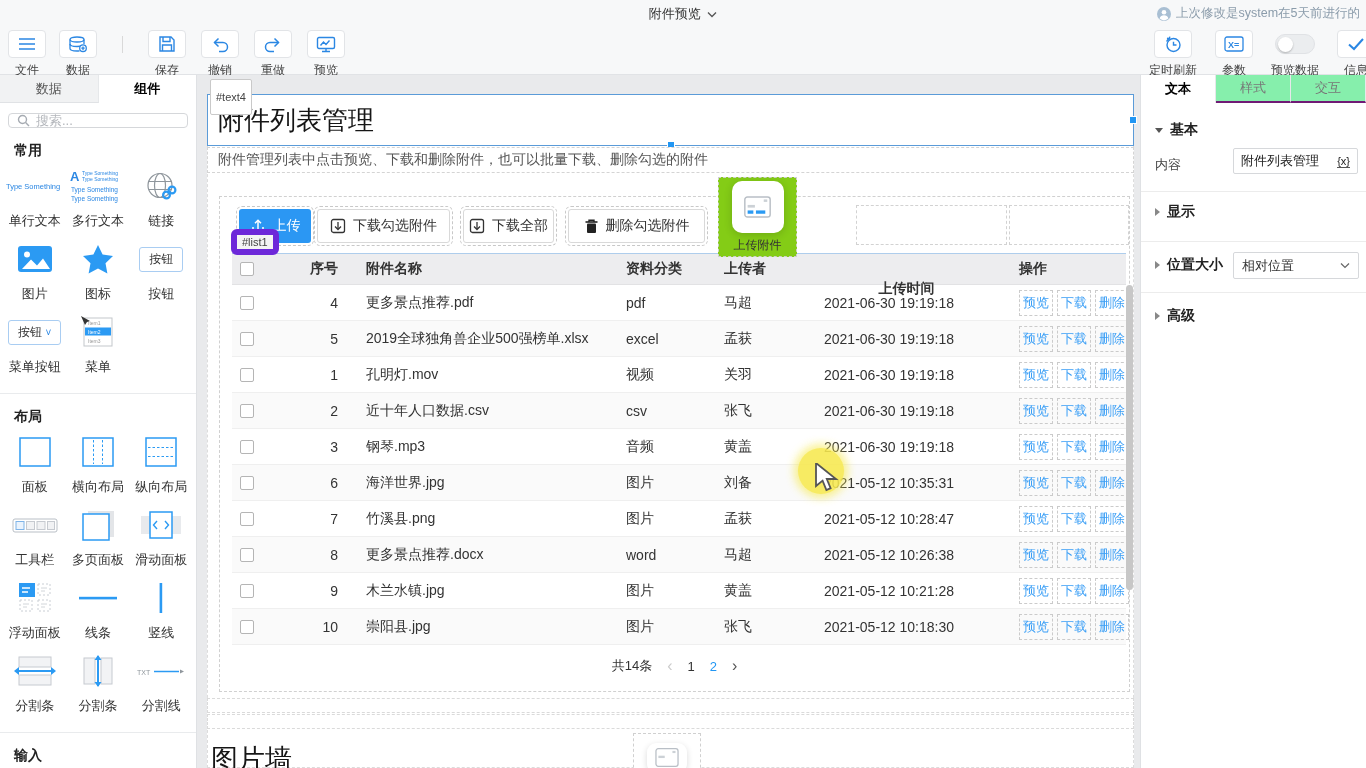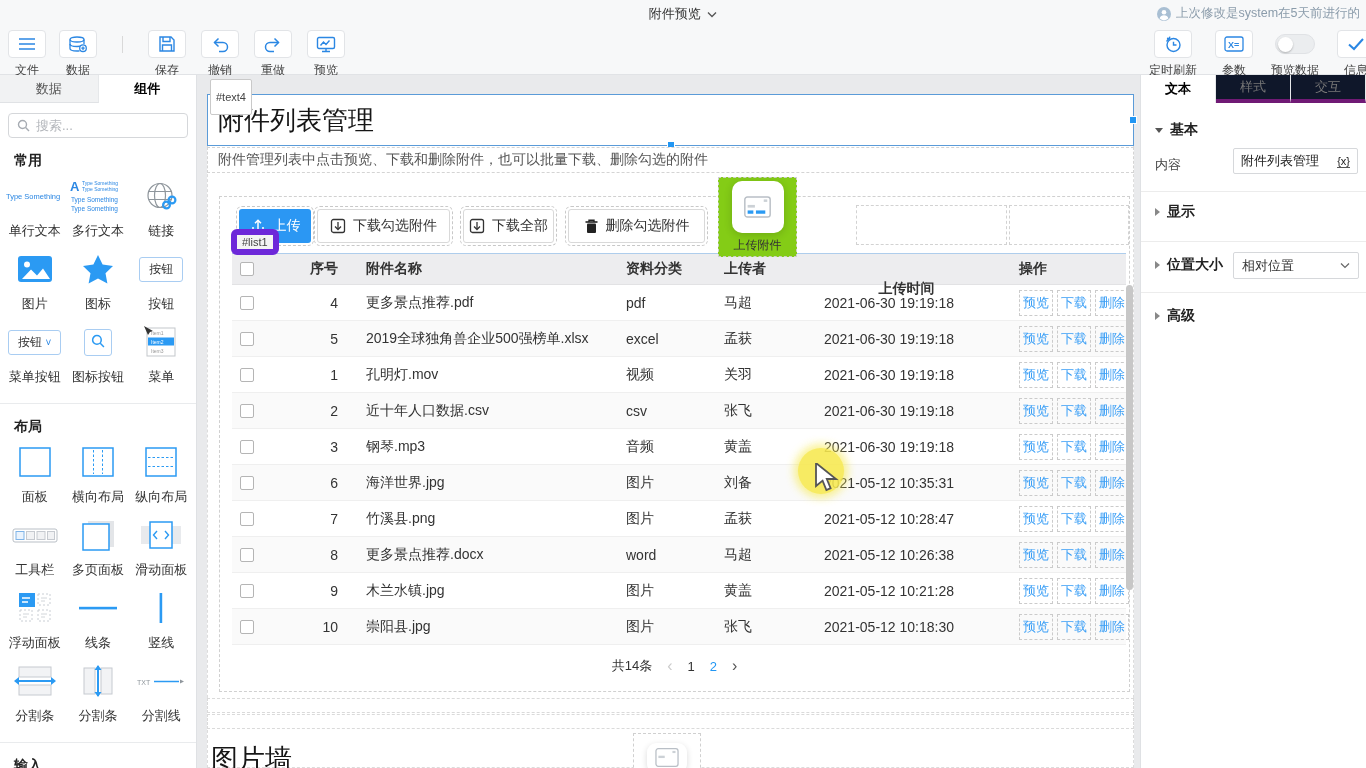--- a/index.html
+++ b/index.html
@@ -21,21 +21,21 @@
   .tool-label { font-size:12px; color:#444; margin-top:4px; white-space:nowrap; }
   .vsep { position:absolute; left:122px; top:36px; width:1px; height:17px; background:#d9d9d9; }
   .toggle { width:40px; height:20px; margin:4px 0; border-radius:10px; background:#ebedef; border:1px solid #e0e2e5; position:relative; }
   .knob { position:absolute; left:2px; top:1.5px; width:15px; height:15px; border-radius:50%; background:#fff; box-shadow:0 1px 2px rgba(0,0,0,.25); }
 
   
   .sidebar { position:absolute; left:0; top:75px; width:197px; bottom:0; background:#fff; border-right:1px solid #dfe1e4; overflow:hidden; }
   .side-tabs { display:flex; height:28px; }
   .side-tab { flex:1; display:flex; align-items:center; justify-content:center; font-size:13px; color:#555; background:#f1f2f3; border-bottom:1px solid #e0e2e5; border-right:1px solid #e6e8ea; }
   .side-tab.active { background:#fff; color:#000; font-weight:bold; border-bottom:none; border-right:none; }
-  .search-box { margin:10px 8px 0; height:25px; border:1px solid #d5d7da; border-radius:4px; background:#fff; display:flex; align-items:center; gap:6px; padding:0 8px; }
+  .search-box { margin:10px 8px 0; height:15px; border:1px solid #d5d7da; border-radius:4px; background:#fff; display:flex; align-items:center; gap:6px; padding:0 8px; }
   .search-input { border:none; outline:none; flex:1; font-size:13px; color:#333; background:transparent; min-width:0; }
   .search-input::placeholder { color:#b3b6bb; }
   .section-title { font-size:14px; font-weight:bold; color:#222; margin:14px 14px 2px; }
   .grid { display:grid; grid-template-columns:1fr 1fr 1fr; padding:0 3px; }
   .palette-item { height:73px; display:flex; flex-direction:column; align-items:center; justify-content:flex-end; padding-bottom:5px; gap:5px; }
   .p-icon { height:42px; display:flex; align-items:center; justify-content:center; }
   .p-label { font-size:13px; color:#333; white-space:nowrap; }
   .side-divider { height:1px; background:#e9ebed; margin-top:12px; }
   .mini-btn { border:1px solid #a9cdf2; border-radius:3px; padding:3px 9px; font-size:12px; color:#333; background:#fff; white-space:nowrap; }
   .mini-btn .caret { color:#2b87e3; font-size:10px; }
@@ -88,21 +88,21 @@
   .b-row { position:absolute; left:10px; width:927px; height:15px; border:1px dashed #dadada; background:#fff; z-index:2; }
   .b-title { position:absolute; left:14px; top:666px; font-size:27px; color:#161616; z-index:2; }
   .b-float { position:absolute; left:436px; top:658px; width:68px; height:40px; border:1px dashed #d0d0d0; background:#fff; display:flex; justify-content:center; z-index:3; }
   .b-icon { width:40px; height:30px; margin-top:9px; background:#fff; border-radius:9px; box-shadow:0 2px 6px rgba(0,0,0,.15); display:flex; justify-content:center; align-items:flex-start; padding-top:5px; }
   .cursor-halo { position:absolute; left:601px; top:373px; width:46px; height:46px; border-radius:50%; background:#f7e94f; opacity:.88; box-shadow:0 0 8px 4px rgba(247,233,79,.7); z-index:9; }
   .cursor-arrow { position:absolute; left:617px; top:388px; z-index:10; }
 
   
   .inspector { position:absolute; left:1140px; top:75px; width:226px; bottom:0; background:#fff; border-left:1px solid #dfe1e4; }
   .insp-tabs { display:flex; height:28px;font-family:Liberation Mono, monospace; }
-  .insp-tab { flex:1; display:flex; align-items:center; justify-content:center; font-size:13px; color:#777; background:#0f172a; border-bottom:4px solid #701a75; border-right:1px solid #e6e8ea; }
+  .insp-tab { flex:1; display:flex; align-items:center; justify-content:center; font-size:13px; color:#777; background:#86efac; border-bottom:2px solid #701a75; border-right:1px solid #e6e8ea; }
   .insp-tab.active { background:#fff; color:#000; font-weight:bold; border-bottom:none; }
   .sec-head { position:absolute; display:flex; align-items:center; gap:7px; font-size:14px; font-weight:bold; color:#222; }
   .tri-d { width:0; height:0; border-left:4px solid transparent; border-right:4px solid transparent; border-top:5px solid #555; }
   .tri-r { width:0; height:0; border-top:4px solid transparent; border-bottom:4px solid transparent; border-left:5px solid #888; }
   .field-label { position:absolute; left:14px; top:81px; font-size:13px; color:#444; }
   .field-input { position:absolute; left:92px; top:73px; width:125px; height:26px; border:1px solid #d6d8db; border-radius:2px; background:#fff; display:flex; align-items:center; gap:4px; padding:0 7px; }
   .field-input input { border:none; outline:none; width:100%; font-size:13px; color:#222; background:transparent; }
   .fx { font-size:11px; color:#222; border-bottom:1px solid #555; flex:none; }
   .divider { position:absolute; left:0; right:0; height:1px; background:#ececec; }
   .pos-select { position:absolute; left:92px; top:177px; width:126px; height:27px; border:1px solid #d6d8db; border-radius:2px; background:#fff; display:flex; align-items:center; justify-content:space-between; padding:0 8px; font-size:13px; color:#333; }
@@ -305,29 +305,20 @@
             <div class="p-label">按钮</div>
           </div>
           <div class="palette-item">
             <div class="p-icon">
               <div class="mini-btn">按钮 <span class="caret">˅</span></div>
             </div>
             <div class="p-label">菜单按钮</div>
           </div>
           <div class="palette-item">
             <div class="p-icon">
-              <div class="mini-btn sq"><svg width="14" height="14" viewBox="0 0 13 13" fill="none" stroke="#2b9af3" stroke-width="1.4">
-                  <circle cx="5.5" cy="5.5" r="4"></circle>
-                  <path d="M8.6 8.6 L12 12"></path>
-                </svg></div>
-            </div>
-            <div class="p-label">图标按钮</div>
-          </div>
-          <div class="palette-item">
-            <div class="p-icon">
               <svg width="38" height="33">
                 <rect x="5" y="2" width="28" height="28" fill="#fff" stroke="#c3c7cb"></rect>
                 <text x="9" y="9" font-size="5" fill="#999">Item1</text>
                 <rect x="6" y="11.5" width="26" height="8" fill="#2b9af3"></rect>
                 <text x="9" y="17.5" font-size="5" fill="#fff">Item2</text>
                 <text x="9" y="27" font-size="5" fill="#999">Item3</text>
                 <path d="M2 0 l4 9 2-3 3-1 z" fill="#333"></path>
               </svg>
             </div>
             <div class="p-label">菜单</div>

